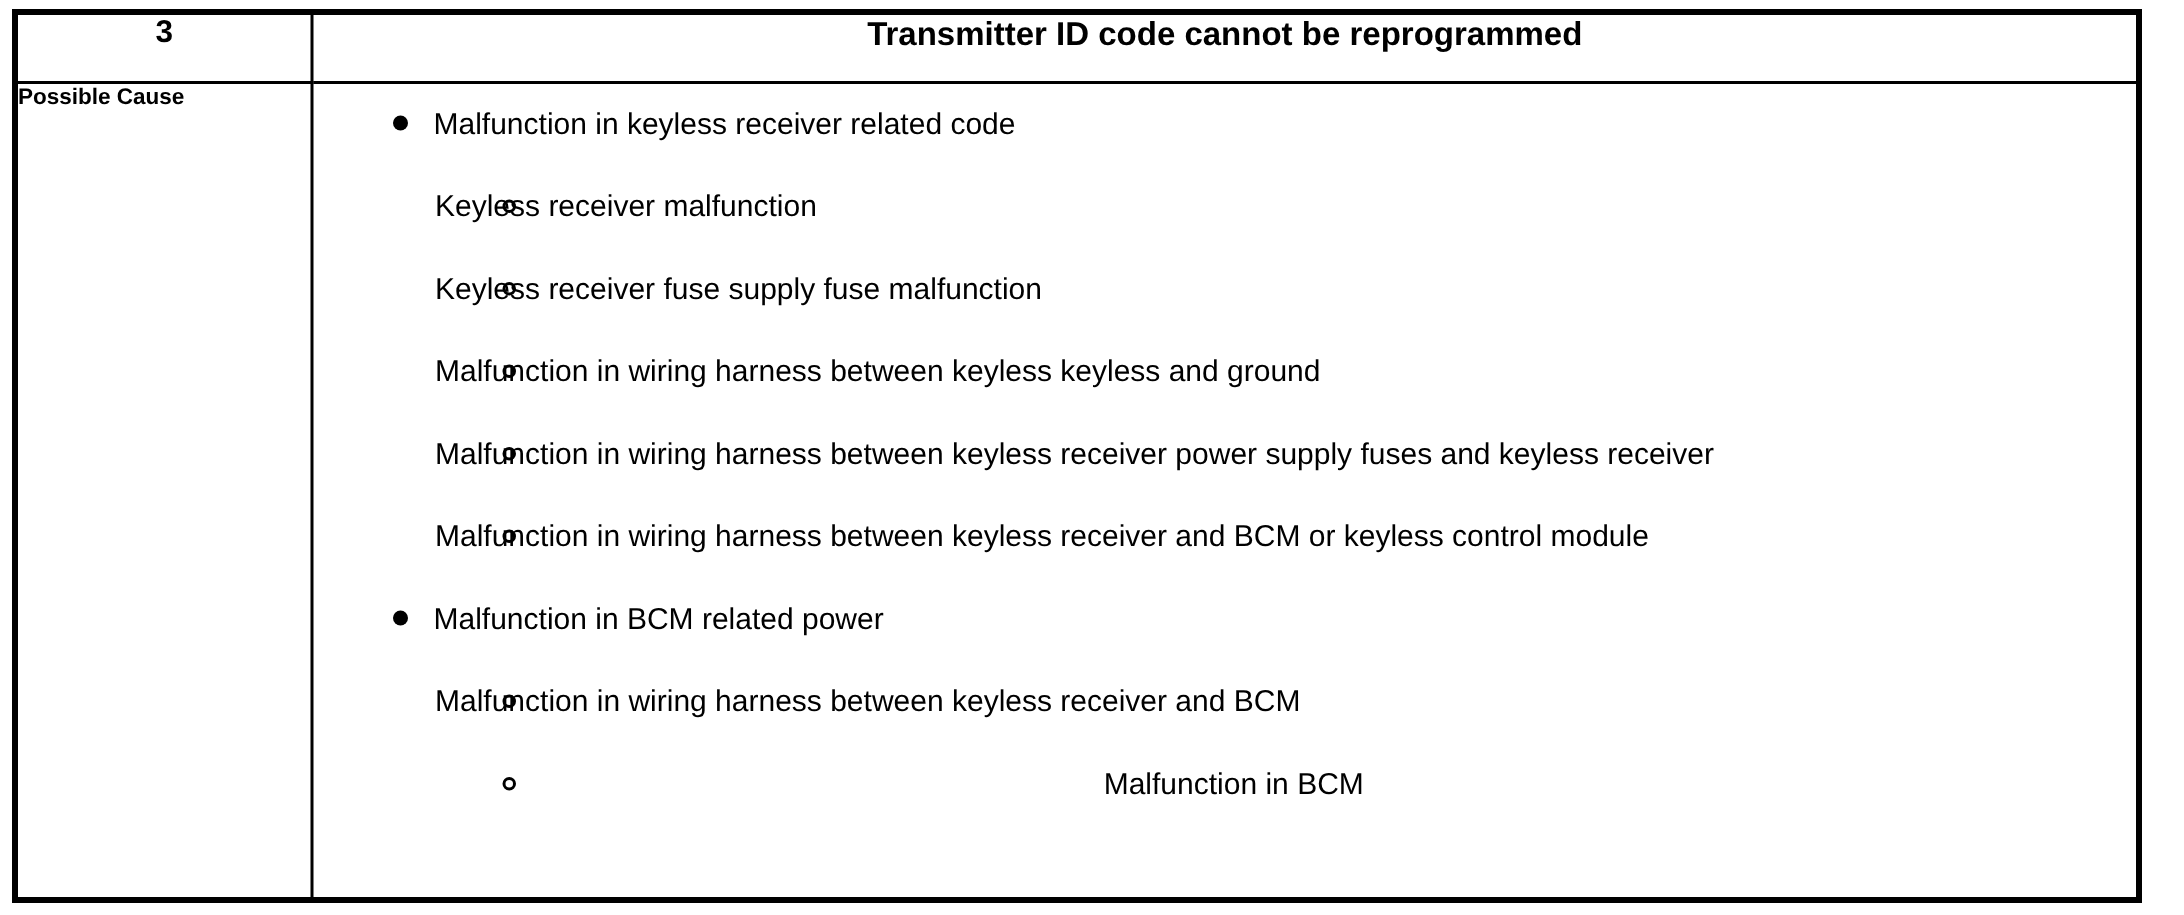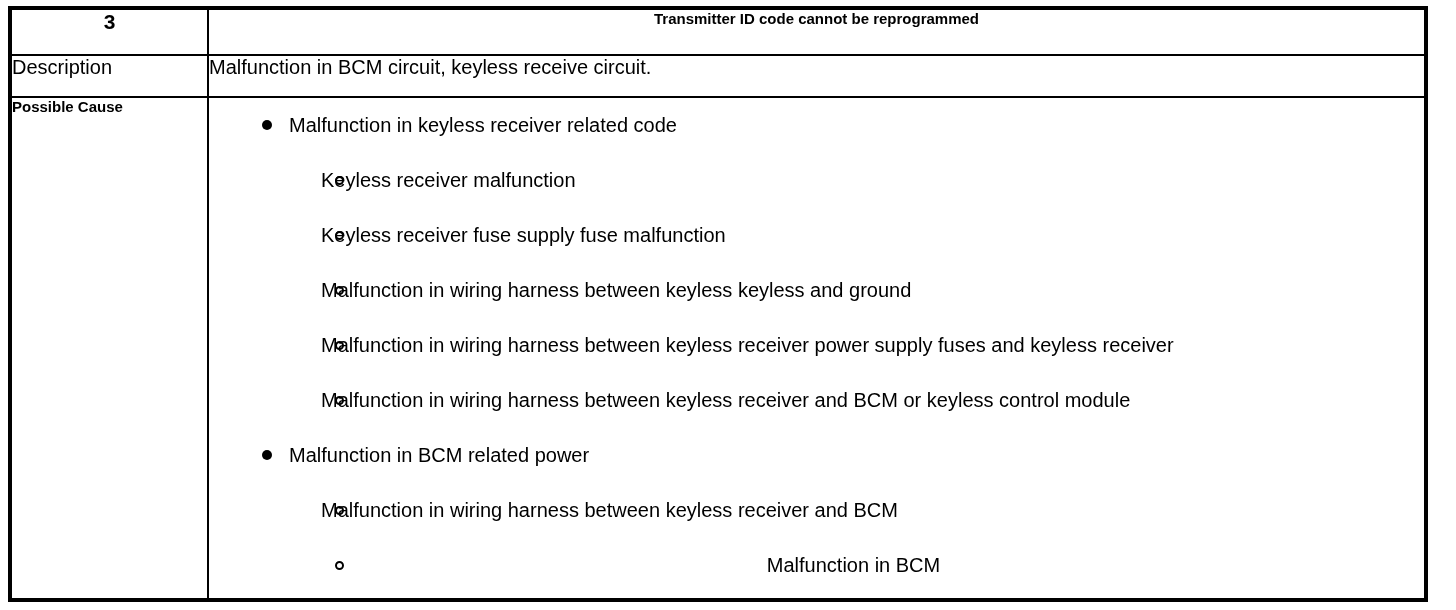--- a/index.html
+++ b/index.html
@@ -49,21 +49,21 @@
     text-align: center;
     vertical-align: middle;
     font-weight: bold;
     font-size: 21px;
     height: 44px;
   }
   .cell-title {
     text-align: center;
     vertical-align: middle;
     font-weight: bold;
-    font-size: 15px;
+    font-size: 22px;
     height: 44px;
     padding: 0 8px;
   }
 
   
   .cell-desc-label {
     font-size: 20px;
     vertical-align: middle;
     height: 40px;
     padding-left: 3px;
@@ -99,21 +99,21 @@
     line-height: 27px;
     margin-bottom: 27px;
   }
   .cause-item:last-child { margin-bottom: 6px; text-align: center; }
 
   .lvl1 {
     padding-left: 80px;
     margin-bottom: 28px;
   }
   .lvl2 {
-    padding-left: 112px;
+    padding-left: 81px;
     margin-bottom: 28px;
   }
 
   .marker {
     position: absolute;
     top: 0;
     line-height: 27px;
     font-size: 20px;
   }
   .lvl1 > .marker {
@@ -160,24 +160,20 @@
       <col class="col-label">
       <col>
     </colgroup>
     <tbody>
 
       <tr>
         <td class="cell-code">3</td>
         <td class="cell-title">Transmitter ID code cannot be reprogrammed</td>
       </tr>
 
-      <tr>
-        <td class="cell-desc-label">Description</td>
-        <td class="cell-desc-value">Malfunction in BCM circuit, keyless receive circuit.</td>
-      </tr>
 
       <tr>
         <td class="cell-cause-label">Possible Cause</td>
         <td class="cell-cause-body">
           <div class="cause-list" id="cause-list">
               <div class="cause-item lvl1">
                 <span class="marker"><span class="dot"></span></span>
                 <span class="cause-text">Malfunction in keyless receiver related code</span>
               </div>
               <div class="cause-item lvl2">

